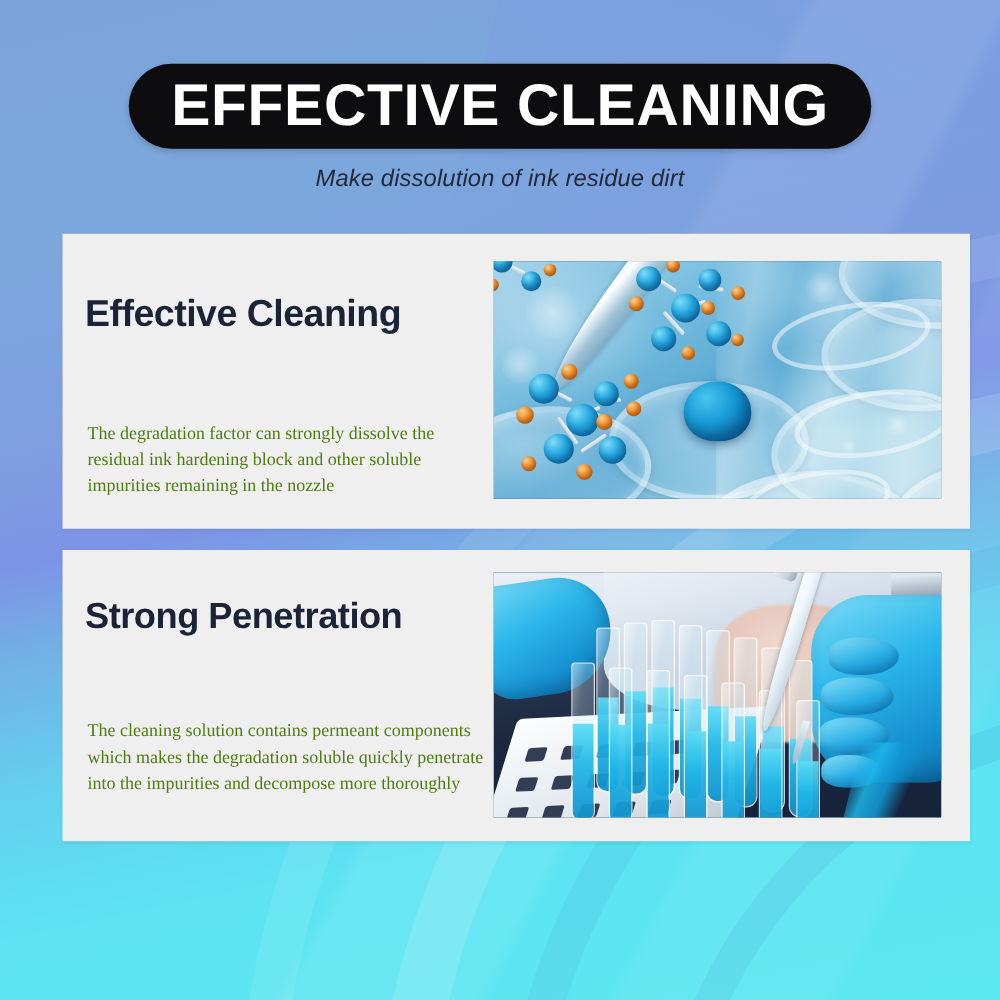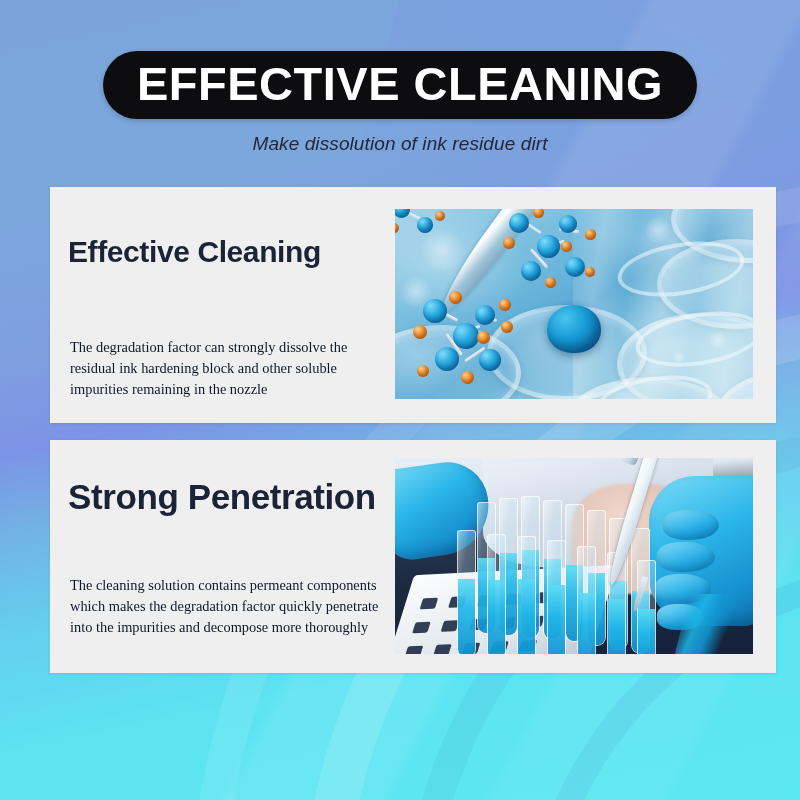--- a/index.html
+++ b/index.html
@@ -143,40 +143,40 @@
     padding-left: 0;
   }
   .card-heading {
     font-family: "Liberation Sans", sans-serif;
     font-weight: bold;
     color: #1b2336;
     letter-spacing: -0.4px;
     white-space: nowrap;
   }
   #card-1 .card-heading { font-size: 30px; position: absolute; left: 0; top: 48px; }
-  #card-2 .card-heading { font-size: 35px; position: absolute; left: 0; top: 37px; }
+  #card-2 .card-heading { font-size: 29px; position: absolute; left: 0; top: 37px; }
 
   .card-sub {
     font-family: "Liberation Serif", serif;
     font-weight: bold;
     font-size: 8.6px;
     line-height: 1.38;
     color: #4b5160;
     position: absolute;
     left: 0;
     width: 290px;
   }
   #card-1 .card-sub { top: 103px; }
   #card-2 .card-sub { top: 92px; }
 
   .card-body {
     font-family: "Liberation Serif", serif;
     font-size: 14.4px;
     line-height: 1.45;
-    color: #0f172a;
+    color: #4d7c0f;
     position: absolute;
     left: 2px;
   }
   #card-1 .card-body { top: 150px; width: 296px; }
   #card-2 .card-body { top: 135px; width: 320px; }
 
   
   .card-image {
     position: absolute;
     overflow: hidden;
@@ -466,21 +466,21 @@
         <div class="atom orange" style="left:2px;  top:26px; width:10px; height:10px;"></div>
       </div>
     </div>
   </div>
 </div>
 
 <div class="card" id="card-2">
 
   <div class="card-text">
     <div class="card-heading">Strong Penetration</div>
-    <div class="card-body">The cleaning solution contains permeant components which makes the degradation factor quickly penetrate into the impurities and decompose more thoroughly</div>
+    <div class="card-body">The cleaning solution contains permeant components which makes the degradation soluble quickly penetrate into the impurities and decompose more thoroughly</div>
   </div>
 
   <div class="card-image" id="img-2">
     <div class="img-inner">
       <div class="i2-bg"></div>
       <div class="i2-lab-coat"></div>
       <div class="i2-skin"></div>
 
       <div class="glove glove-left"></div>
       <div class="glove glove-right">

